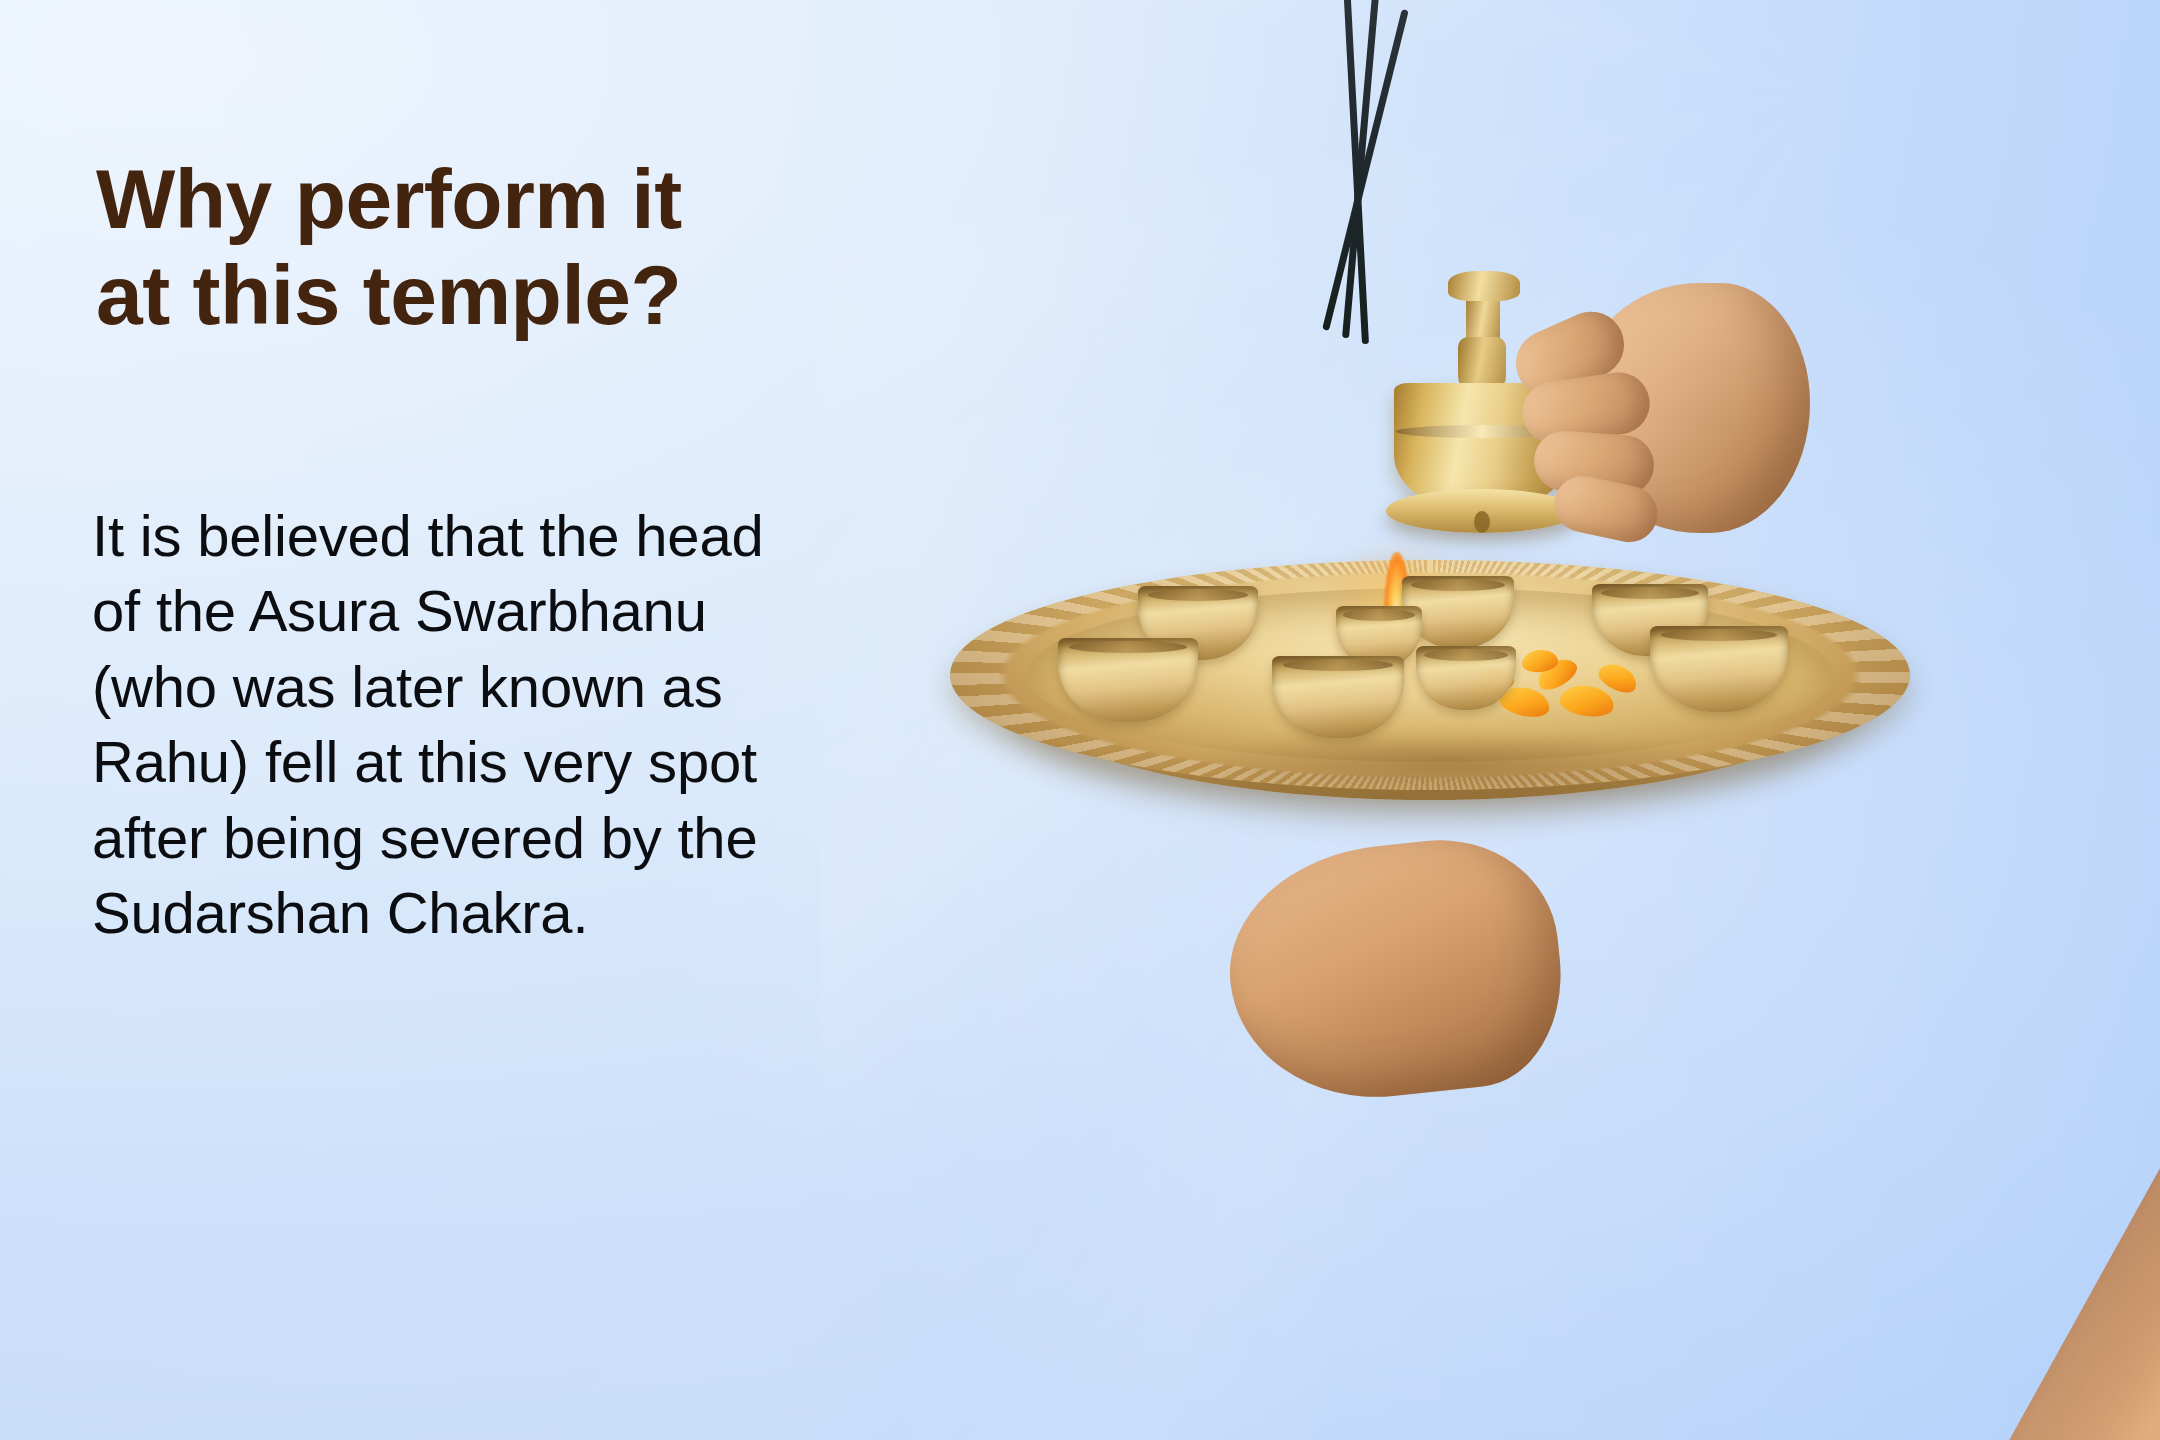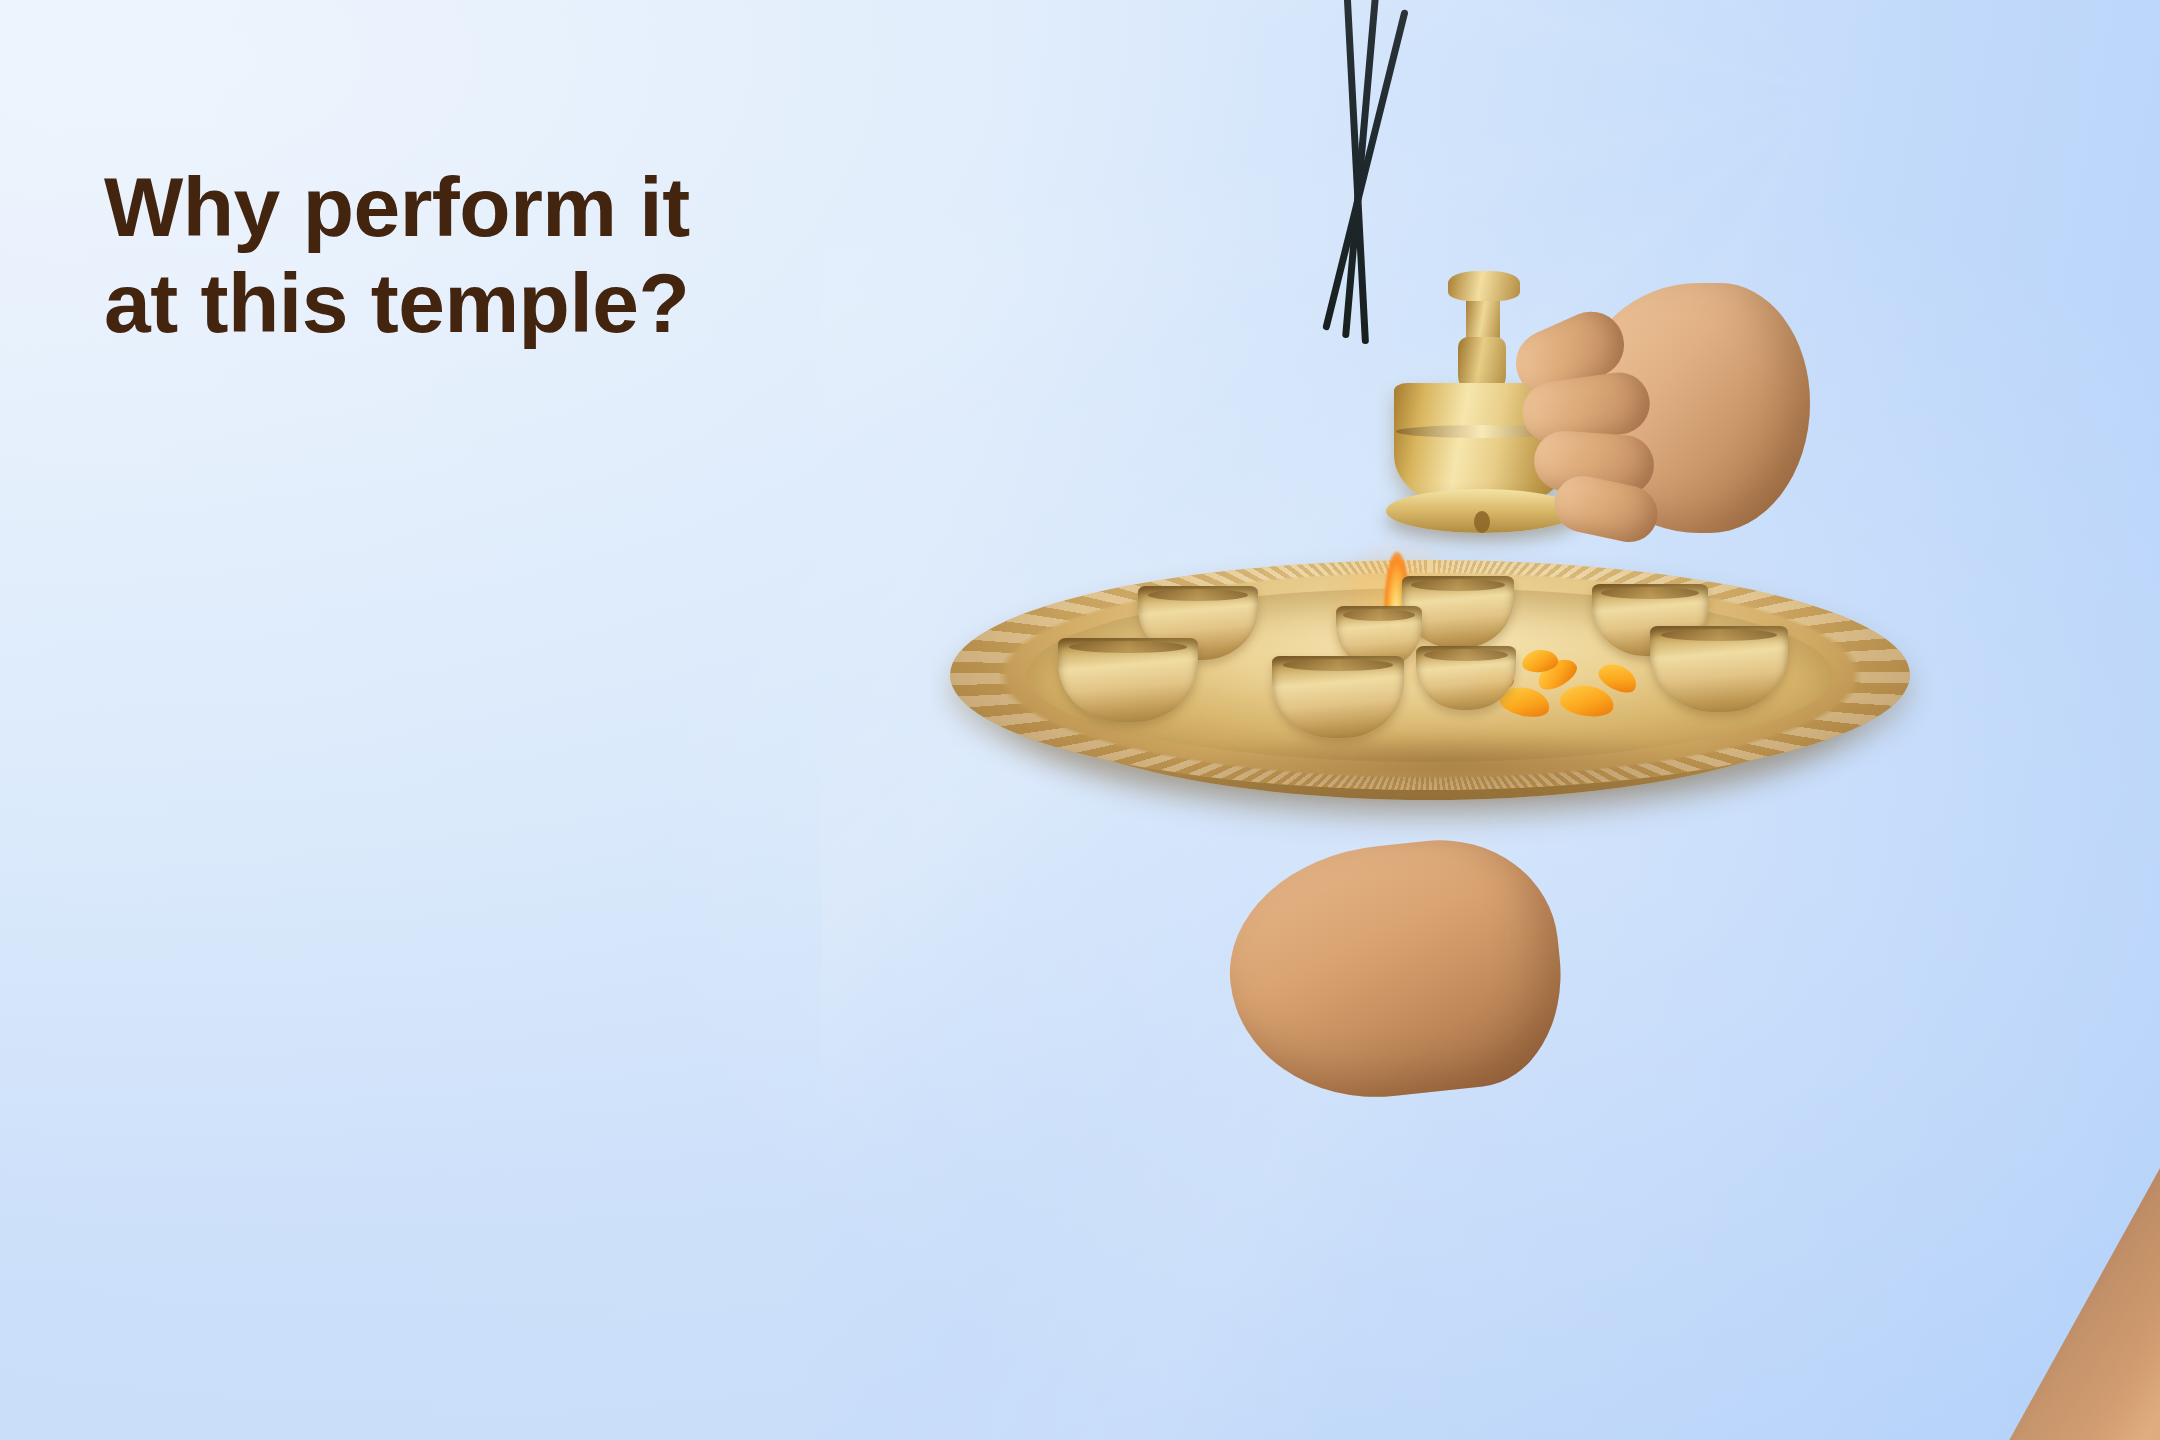--- a/index.html
+++ b/index.html
@@ -72,21 +72,21 @@
     left: 92px;
     top: 0;
     width: 860px;
     height: 100%;
   }
   .headline {
     position: absolute;
     top: 148px;
     left: 0;
     width: 830px;
-    margin: 12px;
+    margin: 4px;
     color: #43240f;
     font-size: 84px;
     line-height: 1.14;
     font-weight: 700;
     letter-spacing: -0.5px;
     white-space: pre-line;
   }
   .body-copy {
     position: absolute;
     top: 498px;
@@ -413,15 +413,16 @@
         <div class="finger" style="left:14px; top:168px; width:120px; height:60px; transform:rotate(4deg);"></div>
         <div class="finger" style="left:34px; top:216px; width:104px; height:56px; transform:rotate(12deg);"></div>
       </div>
     </div>
 
   </div>
 
   <div class="text-col">
     <h1 class="headline">Why perform it
 at this temple?</h1>
+    <p class="body-copy">It is believed that the head of the Asura Swarbhanu (who was later known as Rahu) fell at this very spot after being severed by the Sudarshan Chakra.</p>
   </div>
 
 </div>
 
 </body></html>

